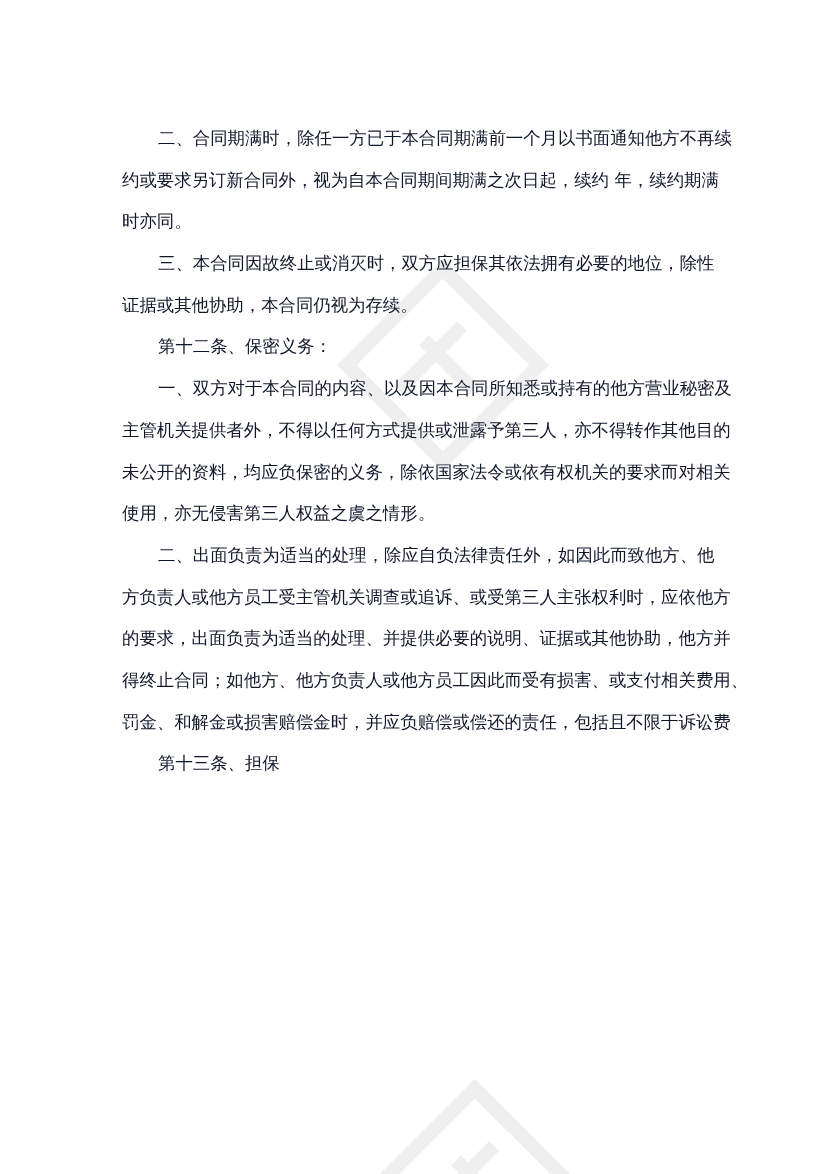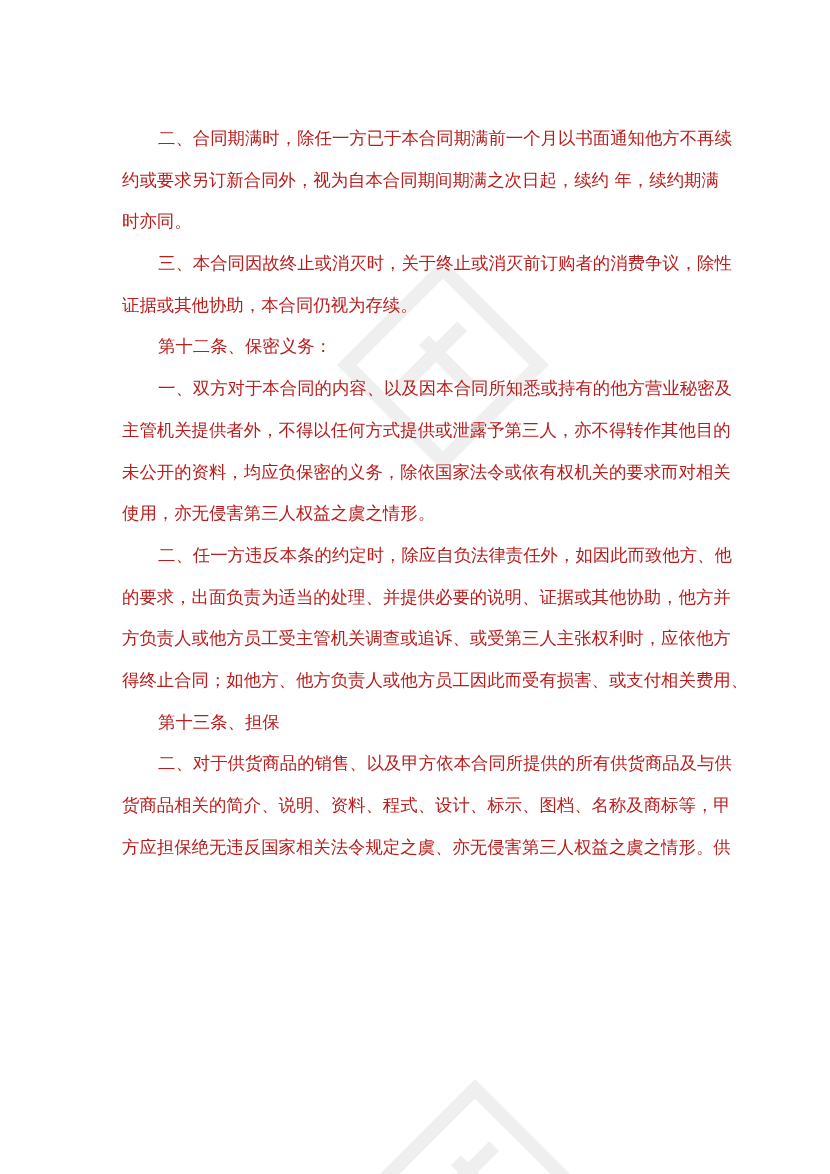--- a/index.html
+++ b/index.html
@@ -47,21 +47,21 @@
       height: 90px;
       background: #eeeeee;
     }
     .content {
       position: absolute;
       left: 122px;
       top: 118px;
       width: 590px;
       font-family: "DejaVu Serif", "Liberation Serif", serif;
       font-size: 17.4px;
-      color: #b91c1c;
+      color: #0f172a;
       line-height: 41.7px;
       z-index: 2;
     }
     .line {
       display: block;
       white-space: nowrap;
       height: 41.7px;
     }
     .indent {
       padding-left: 36px;
@@ -81,47 +81,43 @@
 
   <div class="content">
 
     <div>
       <span class="line indent">二、合同期满时，除任一方已于本合同期满前一个月以书面通知他方不再续</span>
       <span class="line">约或要求另订新合同外，视为自本合同期间期满之次日起，续约 年，续约期满</span>
       <span class="line">时亦同。</span>
     </div>
 
     <div>
-      <span class="line indent">三、本合同因故终止或消灭时，关于终止或消灭前订购者的消费争议，除性</span>
+      <span class="line indent">三、本合同因故终止或消灭时，双方应担保其依法拥有必要的地位，除性</span>
       <span class="line">证据或其他协助，本合同仍视为存续。</span>
     </div>
 
     <div>
       <span class="line indent">第十二条、保密义务：</span>
     </div>
 
     <div>
       <span class="line indent">一、双方对于本合同的内容、以及因本合同所知悉或持有的他方营业秘密及</span>
       <span class="line">主管机关提供者外，不得以任何方式提供或泄露予第三人，亦不得转作其他目的</span>
       <span class="line">未公开的资料，均应负保密的义务，除依国家法令或依有权机关的要求而对相关</span>
       <span class="line">使用，亦无侵害第三人权益之虞之情形。</span>
     </div>
 
     <div>
-      <span class="line indent">二、任一方违反本条的约定时，除应自负法律责任外，如因此而致他方、他</span>
+      <span class="line indent">二、出面负责为适当的处理，除应自负法律责任外，如因此而致他方、他</span>
+      <span class="line">方负责人或他方员工受主管机关调查或追诉、或受第三人主张权利时，应依他方</span>
       <span class="line">的要求，出面负责为适当的处理、并提供必要的说明、证据或其他协助，他方并</span>
-      <span class="line">方负责人或他方员工受主管机关调查或追诉、或受第三人主张权利时，应依他方</span>
       <span class="line">得终止合同；如他方、他方负责人或他方员工因此而受有损害、或支付相关费用、</span>
+      <span class="line">罚金、和解金或损害赔偿金时，并应负赔偿或偿还的责任，包括且不限于诉讼费</span>
     </div>
 
     <div>
       <span class="line indent">第十三条、担保</span>
     </div>
 
 
-    <div>
-      <span class="line indent">二、对于供货商品的销售、以及甲方依本合同所提供的所有供货商品及与供</span>
-      <span class="line">货商品相关的简介、说明、资料、程式、设计、标示、图档、名称及商标等，甲</span>
-      <span class="line">方应担保绝无违反国家相关法令规定之虞、亦无侵害第三人权益之虞之情形。供</span>
-    </div>
 
   </div>
 </div>
 
 </body></html>

